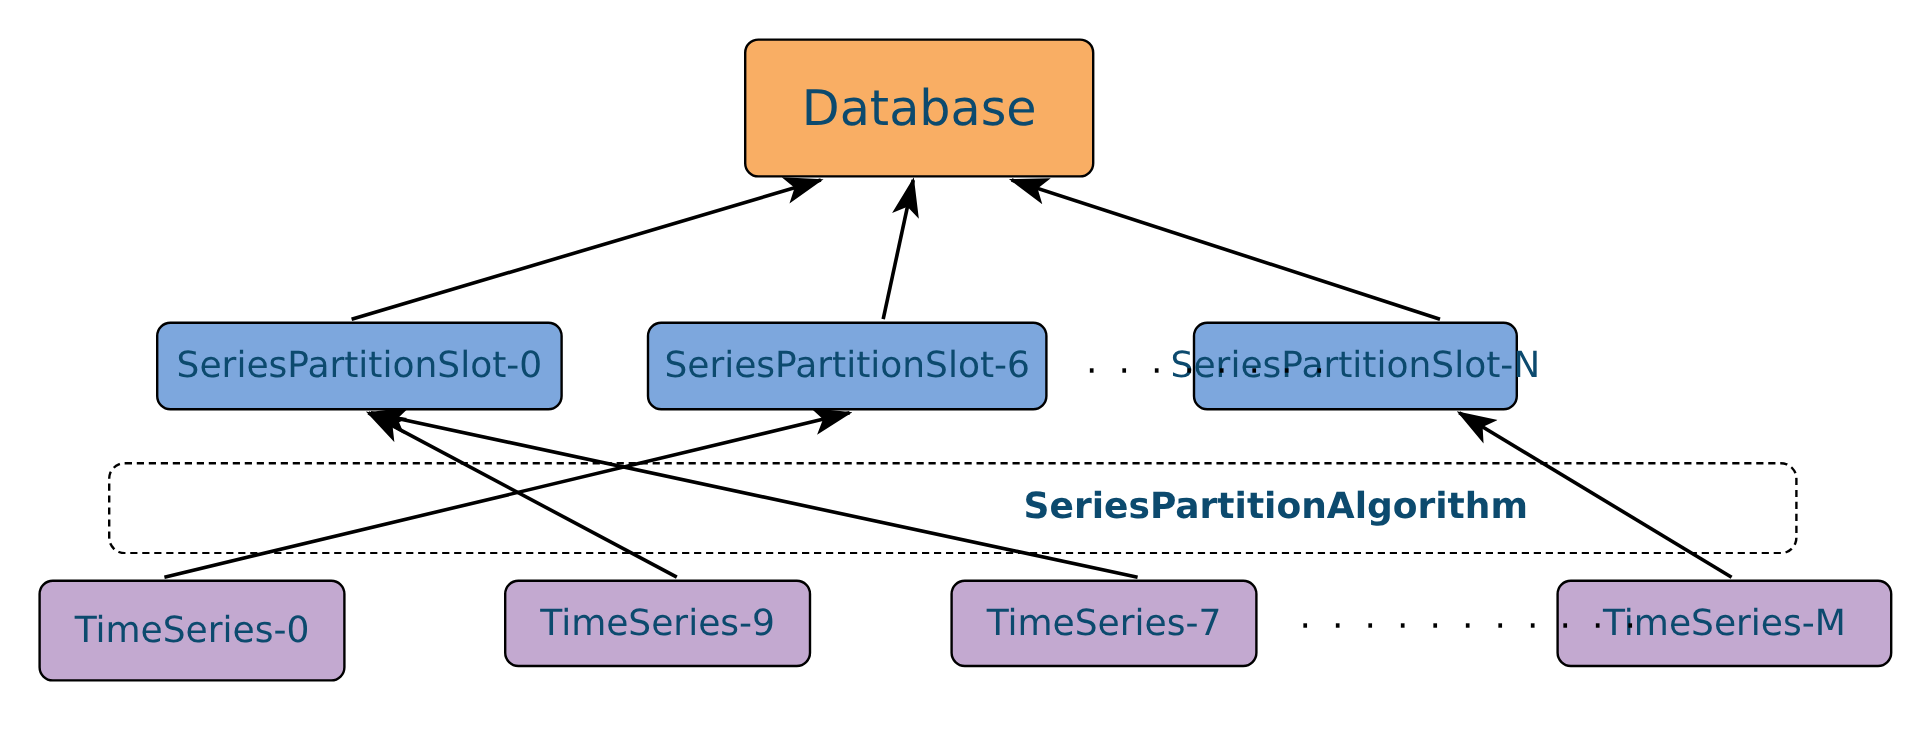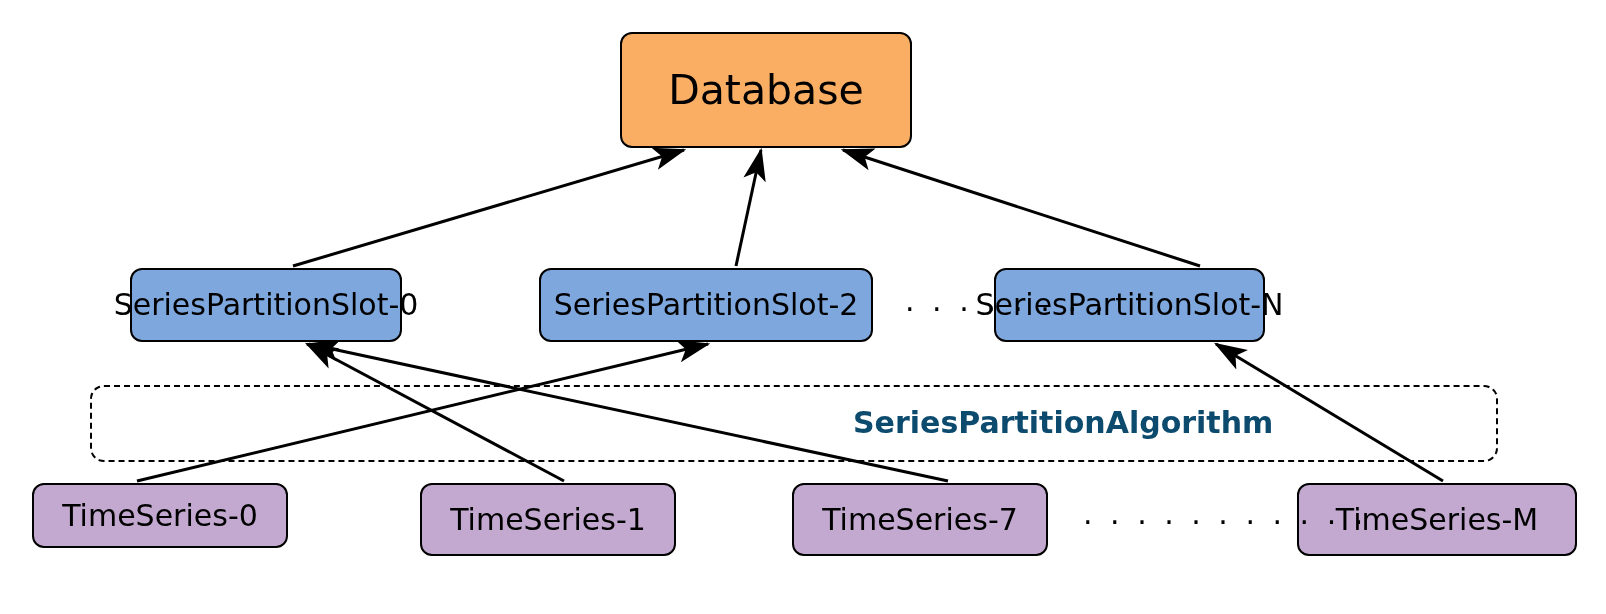--- a/index.html
+++ b/index.html
@@ -27,21 +27,21 @@
   }
   .node {
     position: absolute;
     box-sizing: border-box;
     border: 2.5px solid #000000;
     border-radius: 12px;
     display: flex;
     align-items: center;
     justify-content: center;
     text-align: center;
-    color: #000000;
+    color: #0c4a6e;
     font-weight: 400;
     line-height: 1;
     white-space: nowrap;
   }
   .node-database {
     background: #f9ae64;
     font-size: 41px;
   }
   .node-slot {
     background: #7da7dd;
@@ -93,29 +93,29 @@
         <line x1="1200" y1="266" x2="843" y2="150" stroke="#000000" stroke-width="3" marker-end="url(#arrowhead)"></line>
         <line x1="137" y1="481" x2="708" y2="344" stroke="#000000" stroke-width="3" marker-end="url(#arrowhead)"></line>
         <line x1="564" y1="481" x2="307" y2="344" stroke="#000000" stroke-width="3" marker-end="url(#arrowhead)"></line>
         <line x1="948" y1="481" x2="309" y2="344" stroke="#000000" stroke-width="3" marker-end="url(#arrowhead)"></line>
         <line x1="1443" y1="481" x2="1216" y2="344" stroke="#000000" stroke-width="3" marker-end="url(#arrowhead)"></line>
       </g>
   </svg>
 
   <div class="node node-database" style="left: 620px; top: 32px; width: 292px; height: 116px; background: rgb(249, 174, 100);">Database</div>
 
-  <div class="node node-slot" style="left: 130px; top: 268px; width: 272px; height: 74px; background: rgb(125, 167, 221);">SeriesPartitionSlot-0</div>
-  <div class="node node-slot" style="left: 539px; top: 268px; width: 334px; height: 74px; background: rgb(125, 167, 221);">SeriesPartitionSlot-2</div>
+  <div class="node node-slot" style="left: 130px; top: 268px; width: 339px; height: 74px; background: rgb(125, 167, 221);">SeriesPartitionSlot-0</div>
+  <div class="node node-slot" style="left: 539px; top: 268px; width: 334px; height: 74px; background: rgb(125, 167, 221);">SeriesPartitionSlot-6</div>
   <div class="node node-slot" style="left: 994px; top: 268px; width: 271px; height: 74px; background: rgb(125, 167, 221);">SeriesPartitionSlot-N</div>
 
   <div class="ellipsis" style="left: 905px; top: 295px;">· · · · · · · ·</div>
 
   <div class="group-box" style="left: 90px; top: 385px; width: 1408px; height: 77px;"></div>
   <div class="group-label" style="left: 853px; top: 408px; color: #0c4a6e;">SeriesPartitionAlgorithm</div>
 
-  <div class="node node-series" style="left: 32px; top: 483px; width: 256px; height: 65px; background: rgb(195, 169, 208);">TimeSeries-0</div>
-  <div class="node node-series" style="left: 420px; top: 483px; width: 256px; height: 73px; background: rgb(195, 169, 208);">TimeSeries-1</div>
+  <div class="node node-series" style="left: 32px; top: 483px; width: 256px; height: 85px; background: rgb(195, 169, 208);">TimeSeries-0</div>
+  <div class="node node-series" style="left: 420px; top: 483px; width: 256px; height: 73px; background: rgb(195, 169, 208);">TimeSeries-9</div>
   <div class="node node-series" style="left: 792px; top: 483px; width: 256px; height: 73px; background: rgb(195, 169, 208);">TimeSeries-7</div>
   <div class="node node-series" style="left: 1282px; top: 483px; width: 280px; height: 73px; background: rgb(195, 169, 208); margin-left: 15px;">TimeSeries-M</div>
 
   <div class="ellipsis" style="left: 1083px; top: 508px;">· · · · · · · · · · ·</div>
 
 </div>
 
 </body></html>

